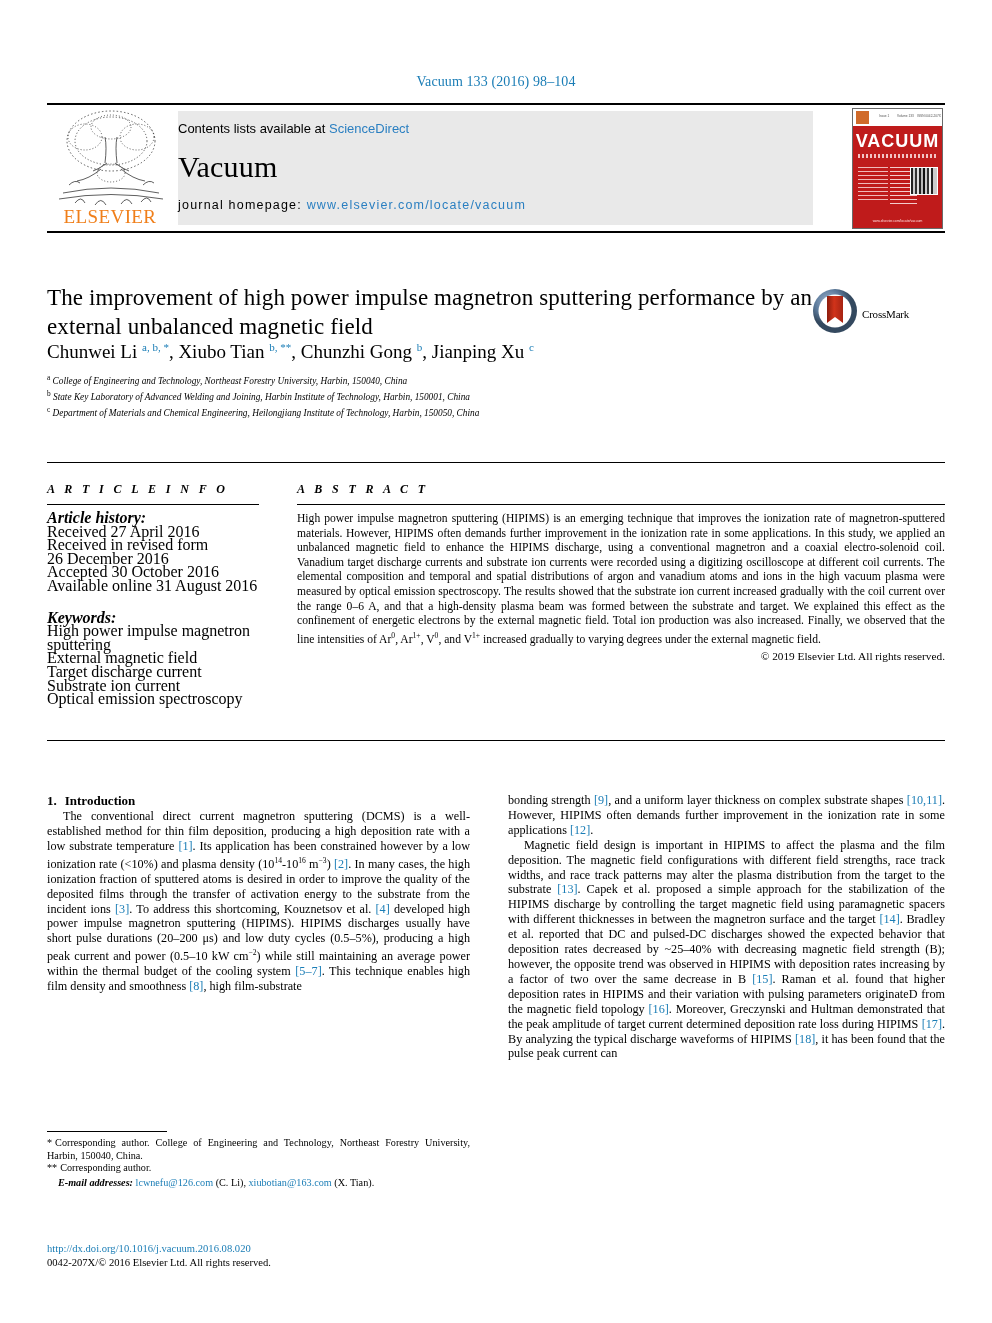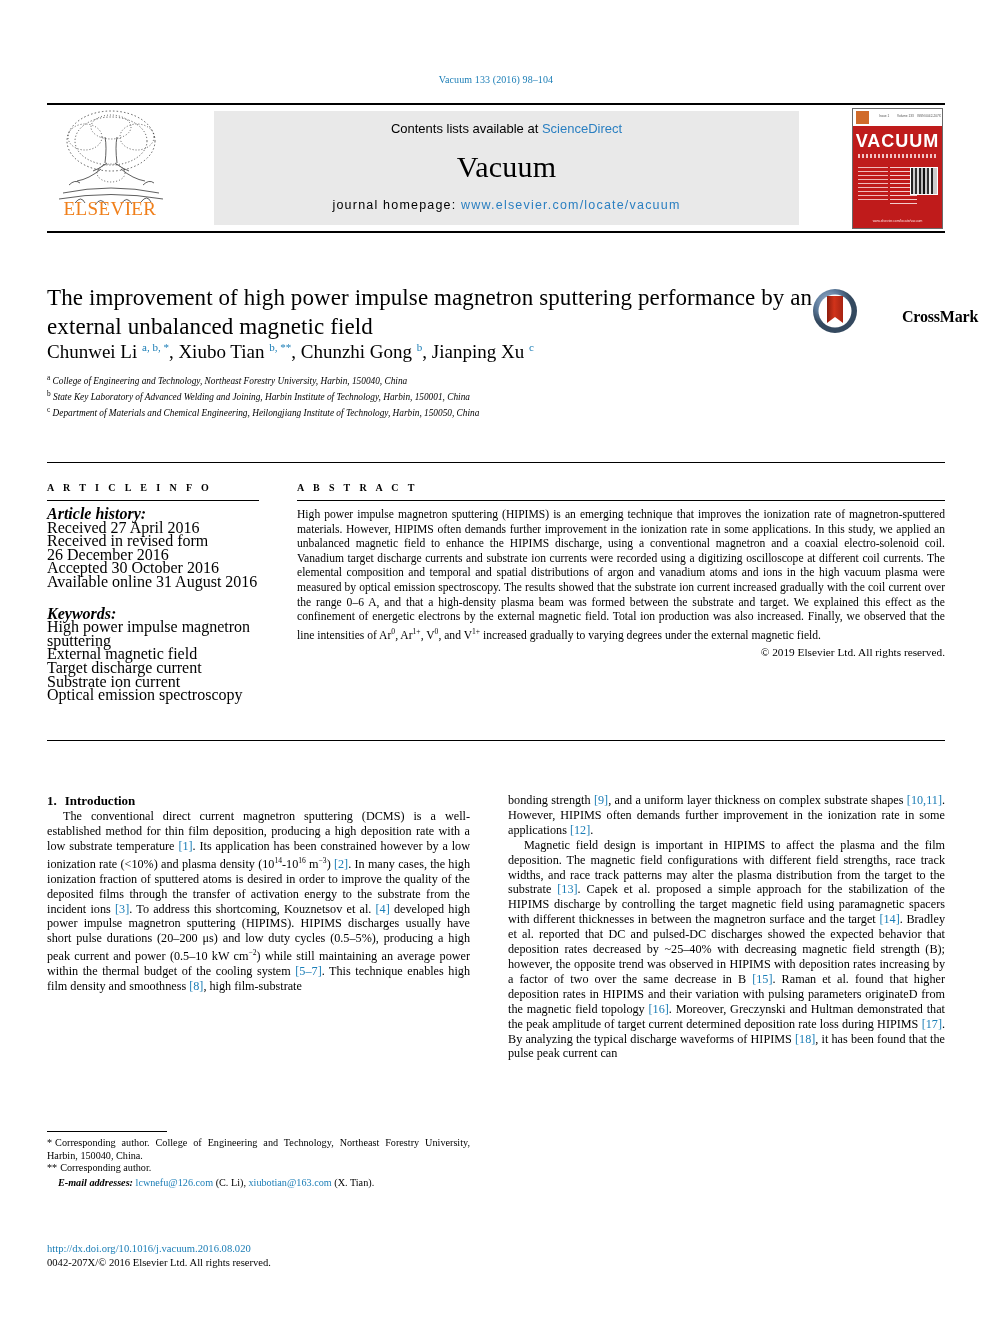--- a/index.html
+++ b/index.html
@@ -22,21 +22,21 @@
     height: 1323px;
   }
 
   
   .running-head {
     position: absolute;
     top: 74px;
     left: 0;
     width: 992px;
     text-align: center;
-    font-size: 10px;
+    font-size: 14px;
     color: #1a7db6;
     letter-spacing: .1px;
   }
 
   
   .masthead {
     position: absolute;
     left: 47px;
     top: 103px;
     width: 898px;
@@ -52,40 +52,39 @@
   .elsevier-logo {
     position: absolute;
     left: 2px;
     top: 2px;
     width: 122px;
     height: 122px;
   }
   .elsevier-word {
     position: absolute;
     left: 0;
-    bottom: 9px;
+    bottom: 1px;
     width: 122px;
     text-align: center;
     font-family: "Liberation Serif", serif;
     font-size: 19px;
     letter-spacing: .4px;
     color: #f07f1a;
     font-weight: 400;
   }
   .tree-svg { position:absolute; left:6px; top:0px; }
 
   .contents-box {
     position: absolute;
     left: 131px;
     top: 6px;
-    width: 585px;
+    width: 635px;
     height: 114px;
     background: #e9e9e9;
-    text-align: center;
-    margin-left: 36px;
+    text-align: left;
   }
   .contents-line {
     margin-top: 10px;
     font-size: 13px;
     font-family: "Liberation Sans", sans-serif;
   }
   .sd-link { color: #2a7fc1; }
   .journal-name {
     margin-top: 14px;
     font-size: 30px;
@@ -174,35 +173,36 @@
   .affil sup { font-style:normal; font-size:7.3px; }
 
   .crossmark {
     position:absolute;
     left:812px; top:288px;
     width:132px; height:56px;
   }
   .cm-label {
     position:absolute; left:50px; top:20px;
     font-family:"Liberation Serif", serif;
-    font-size:16px; font-weight:bold; letter-spacing:-.2px;margin-left:40px;
+    font-size:11px; font-weight:normal; letter-spacing:-.2px;
   }
 
   
   .rule-top {
     position:absolute; left:47px; top:462px; width:898px;
     border-top:1px solid #000;
   }
   .infocol { position:absolute; left:47px; top:482px; width:212px; }
   .abscol  { position:absolute; left:297px; top:482px; width:648px; }
   .sec-head {
     font-family:"Liberation Serif", serif;
-    font-size:10px;
+    font-size:12px;
     font-weight:bold;
     letter-spacing:3.4px;
+    font-style:italic;
   }
   .hr-thin { border-top:1px solid #000; margin-top:7px; }
   .info-body {
     margin-top:6px;
     font-size:16px;
     line-height:13.6px;
     font-family:"Liberation Serif", serif;
   }
   .info-body .lab { font-style:italic; font-weight:bold; }
   .kw-block { margin-top:18px; }

